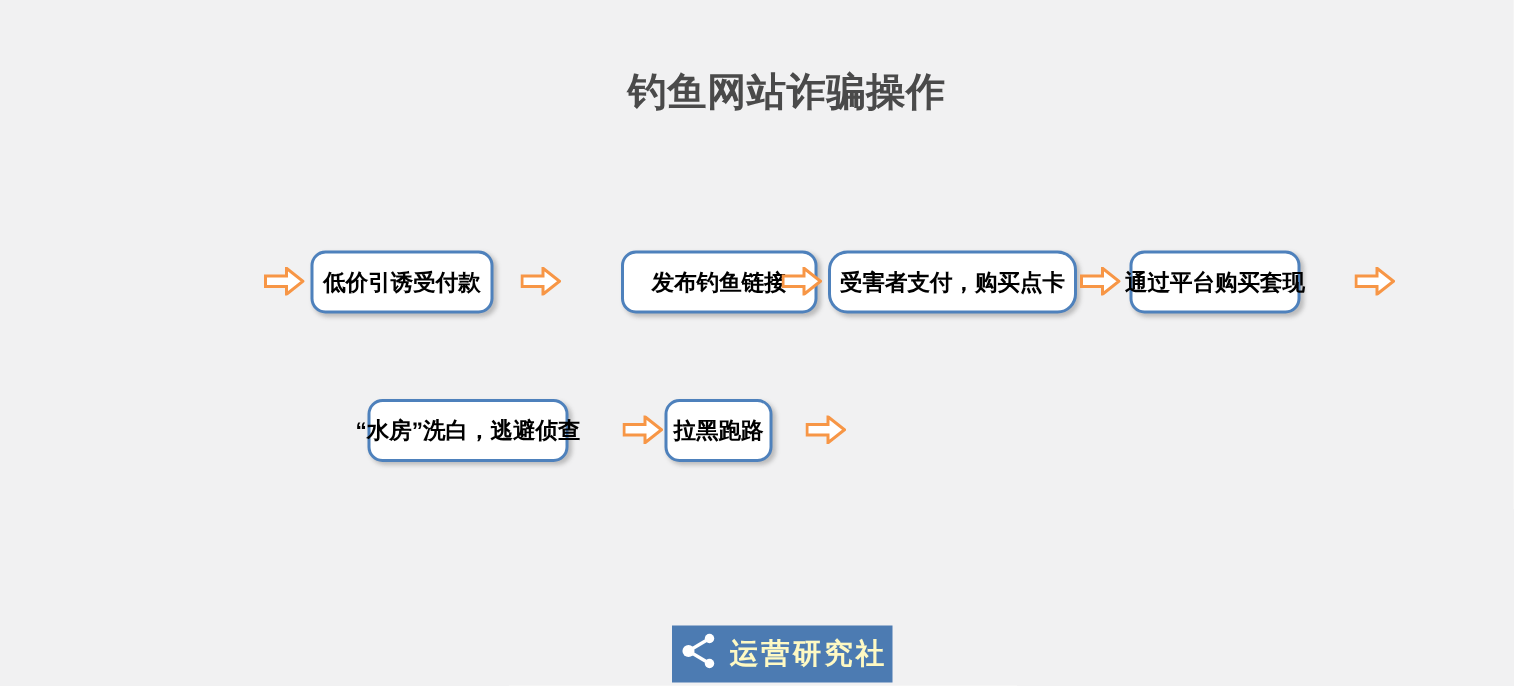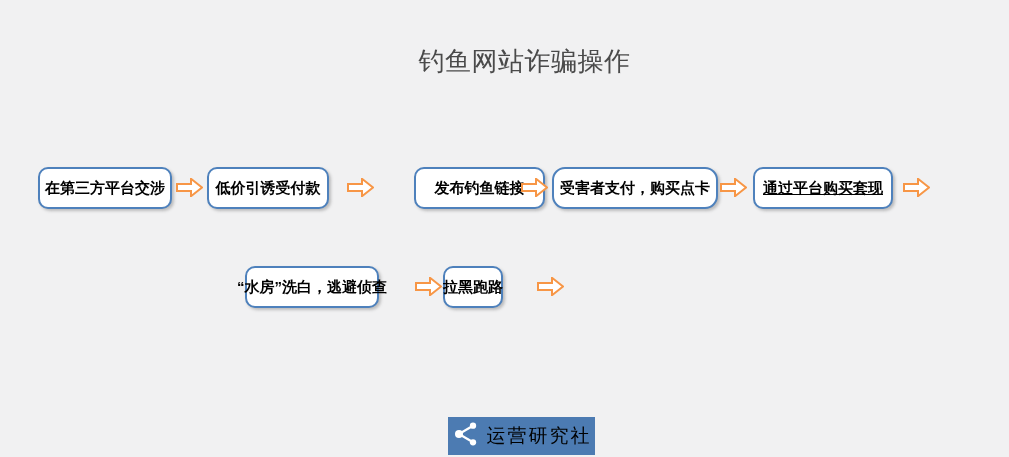--- a/index.html
+++ b/index.html
@@ -10,21 +10,21 @@
     overflow:hidden;
     font-family:"Liberation Sans","DejaVu Sans",sans-serif;
   }
   .title{
     position:absolute;
     top:44px;left:0;width:100%;
     box-sizing:border-box;
     padding-left:40px;
     text-align:center;
     font-size:26px;
-    font-weight:normal;
+    font-weight:bold;
     color:#4a4a4a;
     letter-spacing:0.5px;
   }
   .box{
     position:absolute;
     height:42px;
     box-sizing:border-box;
     background:#ffffff;
     border:2px solid #4e81bc;
     border-radius:10px;
@@ -47,38 +47,37 @@
     position:absolute;
     left:448px;top:417px;
     width:147px;height:38px;
     background:#4c7bb2;
     display:flex;
     align-items:center;
     justify-content:center;
     gap:7px;
   }
   .logo-text{
-    color:#000000;
+    color:#fef9c3;
     font-size:19px;
     letter-spacing:2px;
-    font-weight:400;
+    font-weight:700;
   }
 </style>
 </head>
 <body>
 
 <div class="canvas">
 
   <div class="title">钓鱼网站诈骗操作</div>
 
-  <div class="box" style="left:38px;top:167px;width:134px;">在第三方平台交涉</div>
   <div class="box" style="left:207px;top:167px;width:122px;">低价引诱受付款</div>
   <div class="box" style="left:382px;top:167px;width:131px;margin-left:32px;">发布钓鱼链接</div>
   <div class="box" style="left:552px;top:167px;width:166px;border-radius:13px;">受害者支付，购买点卡</div>
-  <div class="box" style="left:753px;top:167px;width:140px;text-decoration:underline;">通过平台购买套现</div>
+  <div class="box" style="left:753px;top:167px;width:114px;">通过平台购买套现</div>
 
   <div class="arrow" style="left:176px;top:178px;">
     <svg width="27" height="19" viewBox="0 0 27 19">
         <path d="M1 6 H15 V0.8 L26 9.5 L15 18.2 V13 H1 Z" fill="#ffffff" stroke="#F79646" stroke-width="2"></path>
       </svg>
   </div>
   <div class="arrow" style="left:347px;top:178px;">
     <svg width="27" height="19" viewBox="0 0 27 19">
         <path d="M1 6 H15 V0.8 L26 9.5 L15 18.2 V13 H1 Z" fill="#ffffff" stroke="#F79646" stroke-width="2"></path>
       </svg>
@@ -93,21 +92,21 @@
         <path d="M1 6 H15 V0.8 L26 9.5 L15 18.2 V13 H1 Z" fill="#ffffff" stroke="#F79646" stroke-width="2"></path>
       </svg>
   </div>
   <div class="arrow" style="left:903px;top:178px;">
     <svg width="27" height="19" viewBox="0 0 27 19">
         <path d="M1 6 H15 V0.8 L26 9.5 L15 18.2 V13 H1 Z" fill="#ffffff" stroke="#F79646" stroke-width="2"></path>
       </svg>
   </div>
 
   <div class="box" style="left:245px;top:266px;width:134px;">“水房”洗白，逃避侦查</div>
-  <div class="box" style="left:443px;top:266px;width:60px;">拉黑跑路</div>
+  <div class="box" style="left:443px;top:266px;width:72px;">拉黑跑路</div>
 
   <div class="arrow" style="left:415px;top:277px;">
     <svg width="27" height="19" viewBox="0 0 27 19">
         <path d="M1 6 H15 V0.8 L26 9.5 L15 18.2 V13 H1 Z" fill="#ffffff" stroke="#F79646" stroke-width="2"></path>
       </svg>
   </div>
   <div class="arrow" style="left:537px;top:277px;">
     <svg width="27" height="19" viewBox="0 0 27 19">
         <path d="M1 6 H15 V0.8 L26 9.5 L15 18.2 V13 H1 Z" fill="#ffffff" stroke="#F79646" stroke-width="2"></path>
       </svg>

